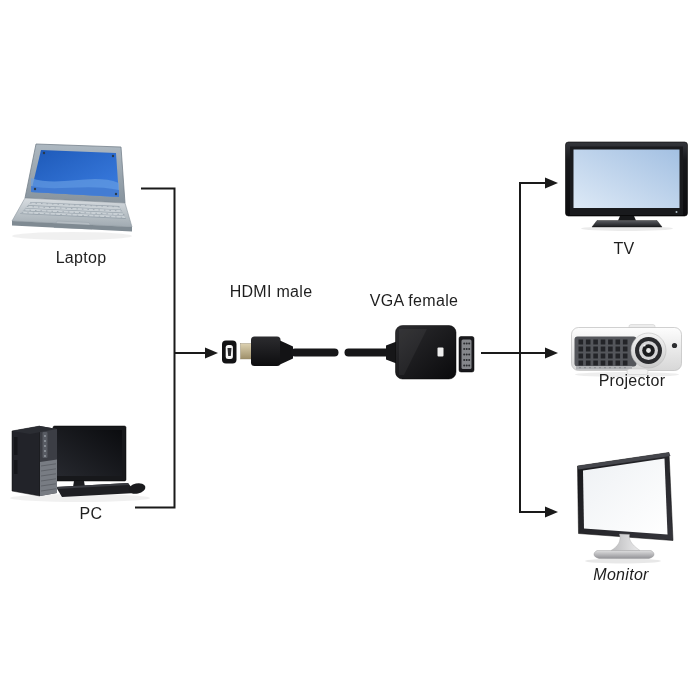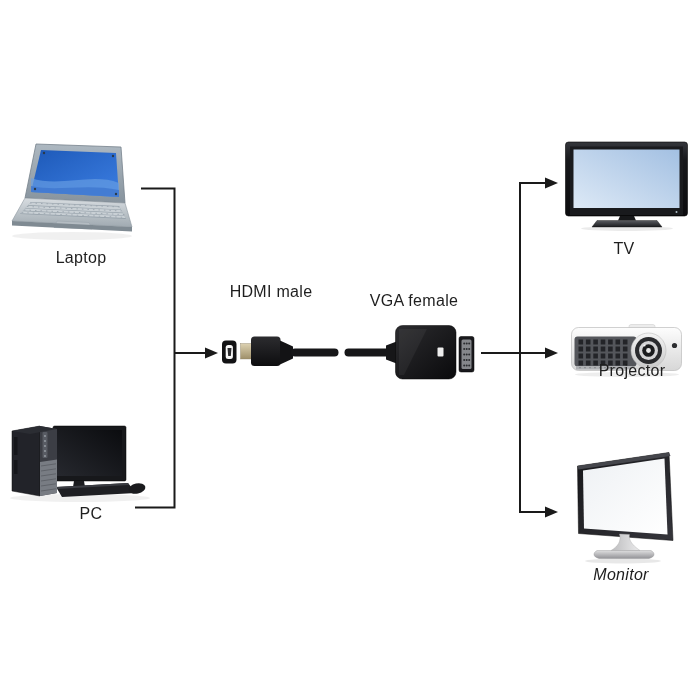--- a/index.html
+++ b/index.html
@@ -273,16 +273,16 @@
   <div class="lbl" style="left:81px;top:249px;">Laptop</div>
 
   <div class="lbl" style="left:91px;top:505px;">PC</div>
 
   <div class="lbl" style="left:260px;top:283px;margin-left:11px;">HDMI male</div>
 
   <div class="lbl" style="left:414px;top:292px;text-align:center;">VGA female</div>
 
   <div class="lbl" style="left:624px;top:240px;">TV</div>
 
-  <div class="lbl" style="left:632px;top:362px;">Projector</div>
+  <div class="lbl" style="left:632px;top:372px;">Projector</div>
 
   <div class="lbl" style="left:621px;top:566px;font-style:italic;">Monitor</div>
 </div>
 
 </body></html>

